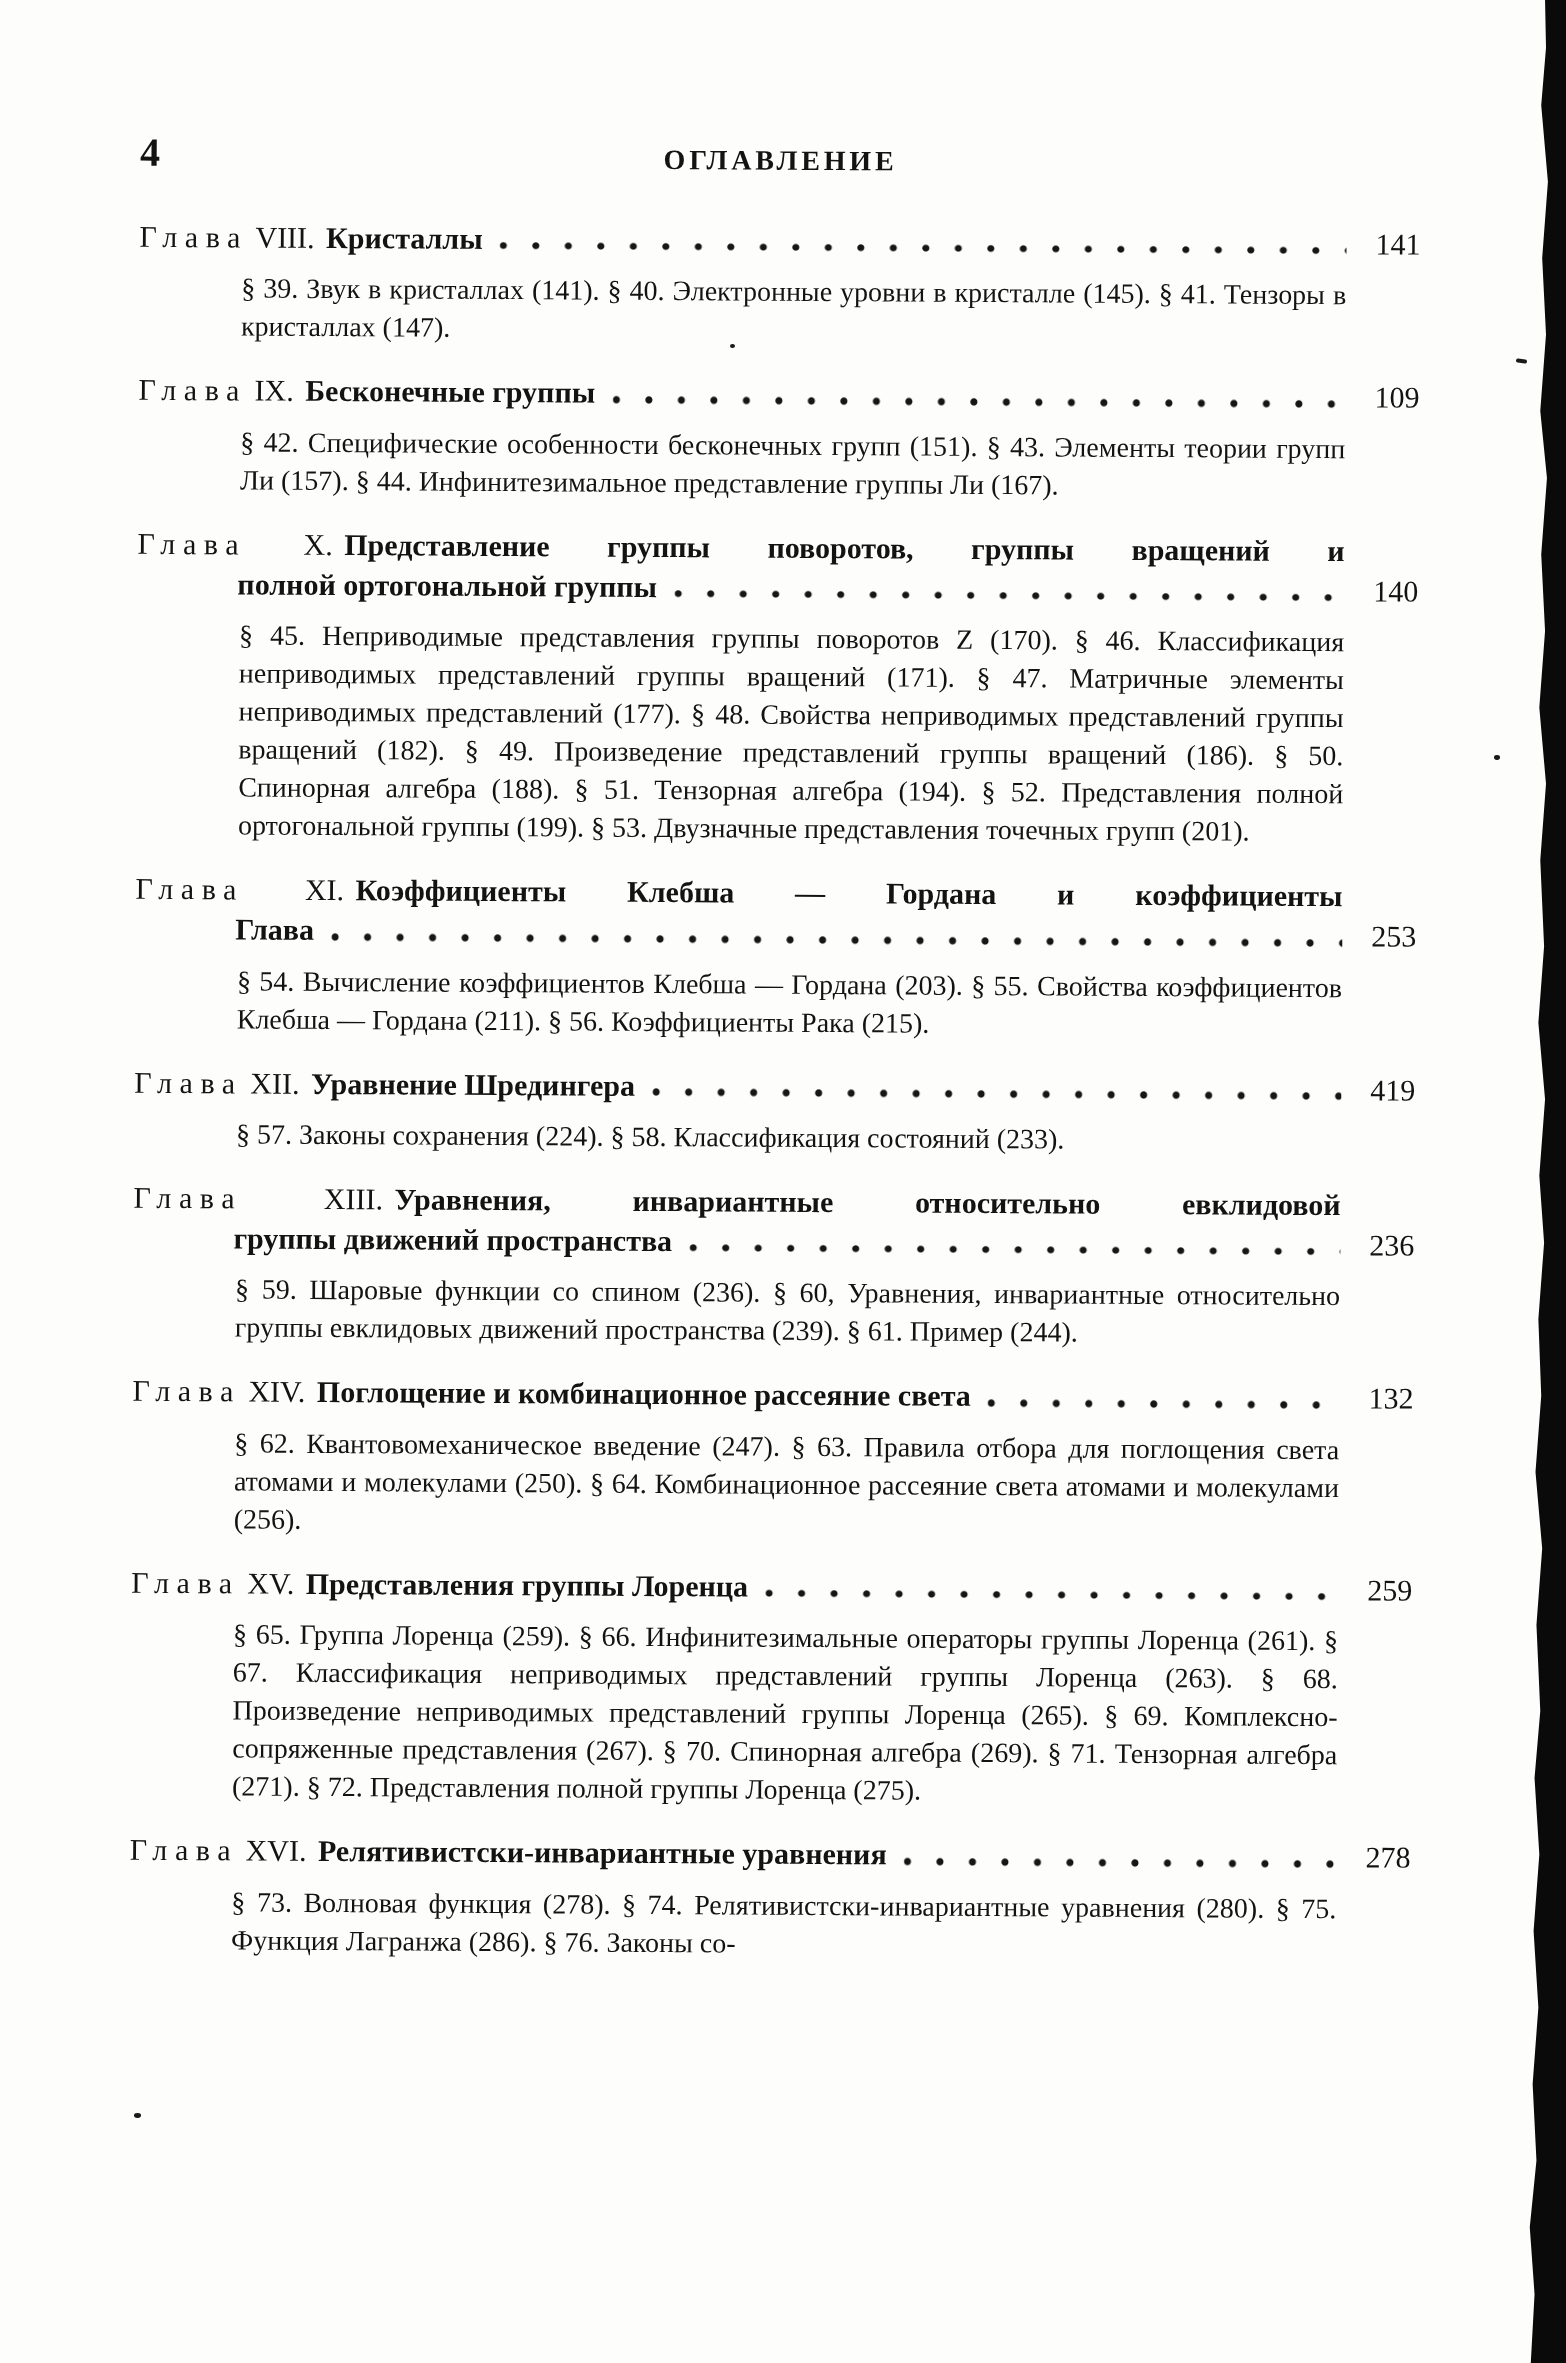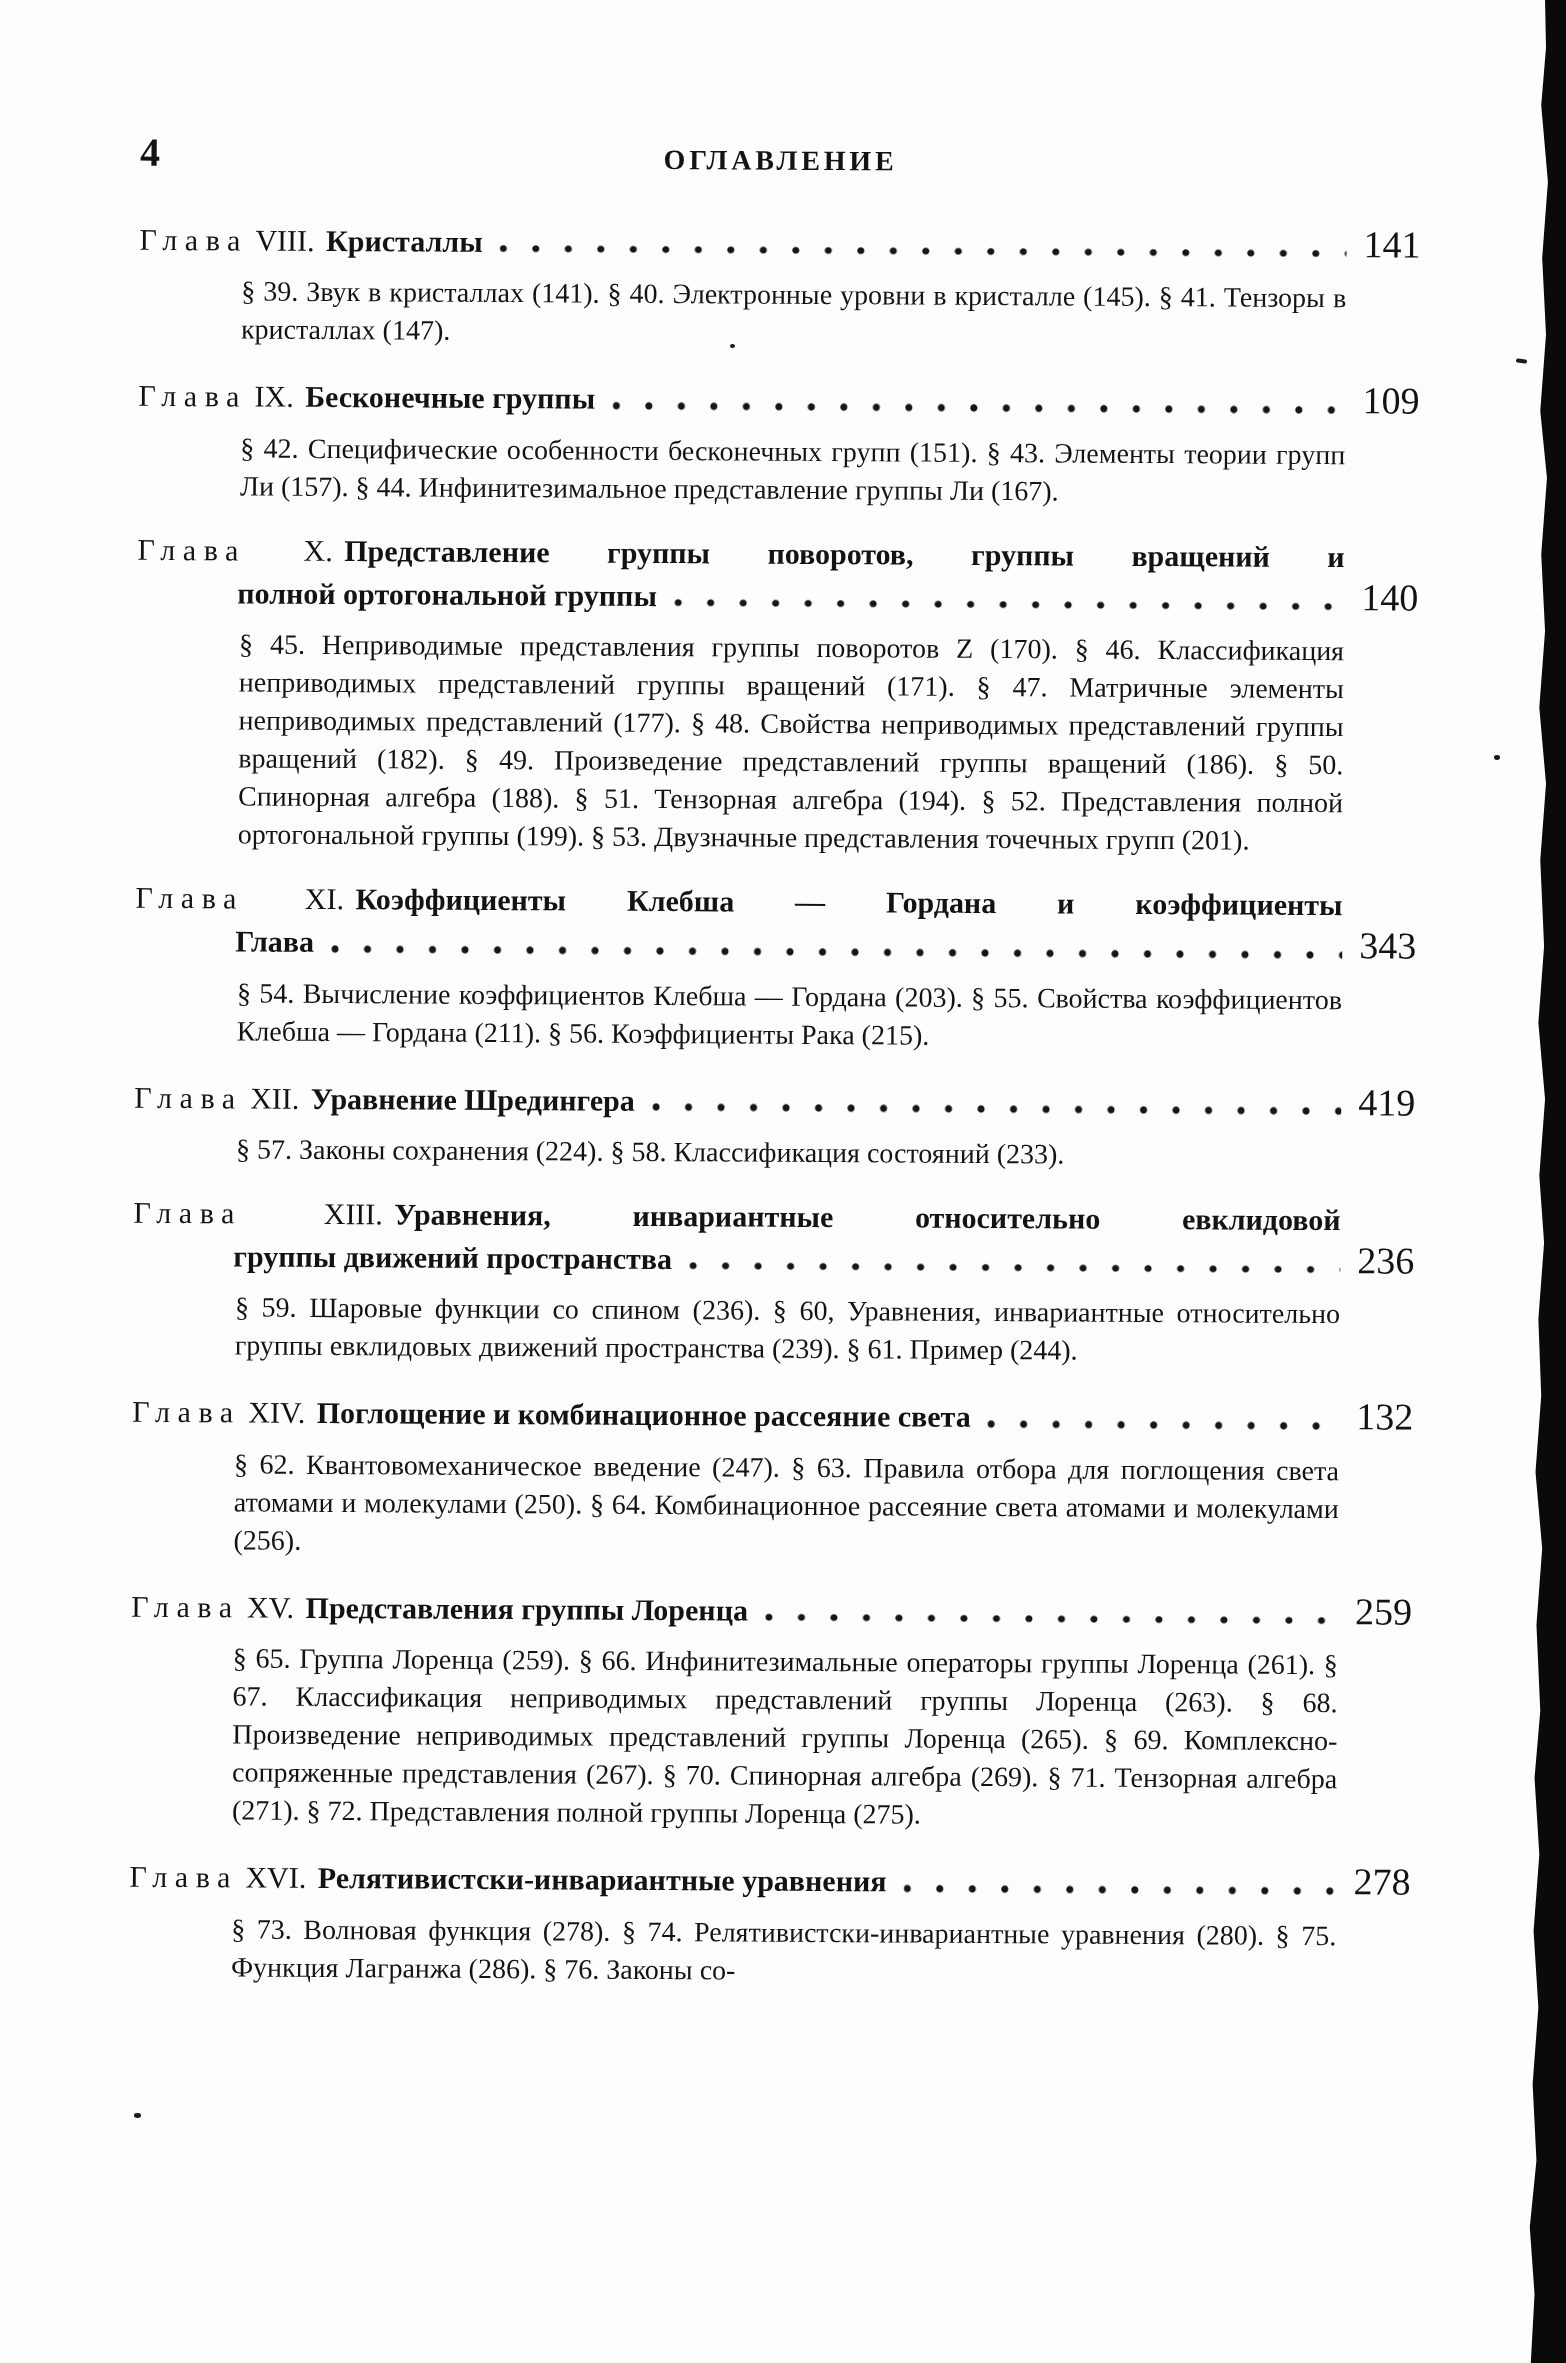--- a/index.html
+++ b/index.html
@@ -51,21 +51,21 @@
   .ch-title{font-weight:700;white-space:normal;}
   .ch-line.last .ch-title{white-space:nowrap;}
   .leader{
     flex:1;height:11.5px;align-self:flex-end;
     margin:0 13.4px 7.6px 17px;
     background-image:radial-gradient(circle at 3.8px 5.7px,#161616 3px,rgba(0,0,0,0) 4px);
     background-size:32.5px 11.5px;background-repeat:repeat-x;background-position:0 0;
     min-width:29px;
   }
   .pageref{
-    min-width:61px;text-align:right;font-size:38px;white-space:nowrap;
+    min-width:61px;text-align:right;font-size:30px;white-space:nowrap;
   }
   
   .sections{
     margin:12.4px 74px 0 102px;
     font-size:28px;line-height:38px;
     text-align:justify;
     hyphens:none;
   }
   
   .edge{position:absolute;top:0;right:0;width:42px;height:2364px;}
@@ -123,21 +123,21 @@
           </div>
       <p class="sections">§ 45. Неприводимые представления группы поворотов Z (170). § 46. Классификация неприводимых представлений группы вращений (171). § 47. Матричные элементы неприводимых представлений (177). § 48. Свойства неприводимых представлений группы вращений (182). § 49. Произведение представлений группы вращений (186). § 50. Спинорная алгебра (188). § 51. Тензорная алгебра (194). § 52. Представления полной ортогональной группы (199). § 53. Двузначные представления точечных групп (201).</p>
     </section>
 
     <section class="entry">
       <div class="ch-block">
             <div class="ch-line mid"><span class="ch-label"><span class="spaced">Глава</span><span> XI.</span></span><span class="ch-title">Коэффициенты Клебша — Гордана и коэффициенты</span></div>
             <div class="ch-line last indent">
               <span class="ch-title">Глава</span>
               <span class="leader"></span>
-              <span class="pageref">343</span>
+              <span class="pageref">253</span>
             </div>
           </div>
       <p class="sections">§ 54. Вычисление коэффициентов Клебша — Гордана (203). § 55. Свойства коэффициентов Клебша — Гордана (211). § 56. Коэффициенты Рака (215).</p>
     </section>
 
     <section class="entry">
       <div class="ch-block">
             <div class="ch-line last">
               <span class="ch-label"><span class="spaced">Глава</span><span> XII.</span></span>
               <span class="ch-title">Уравнение Шредингера</span>

